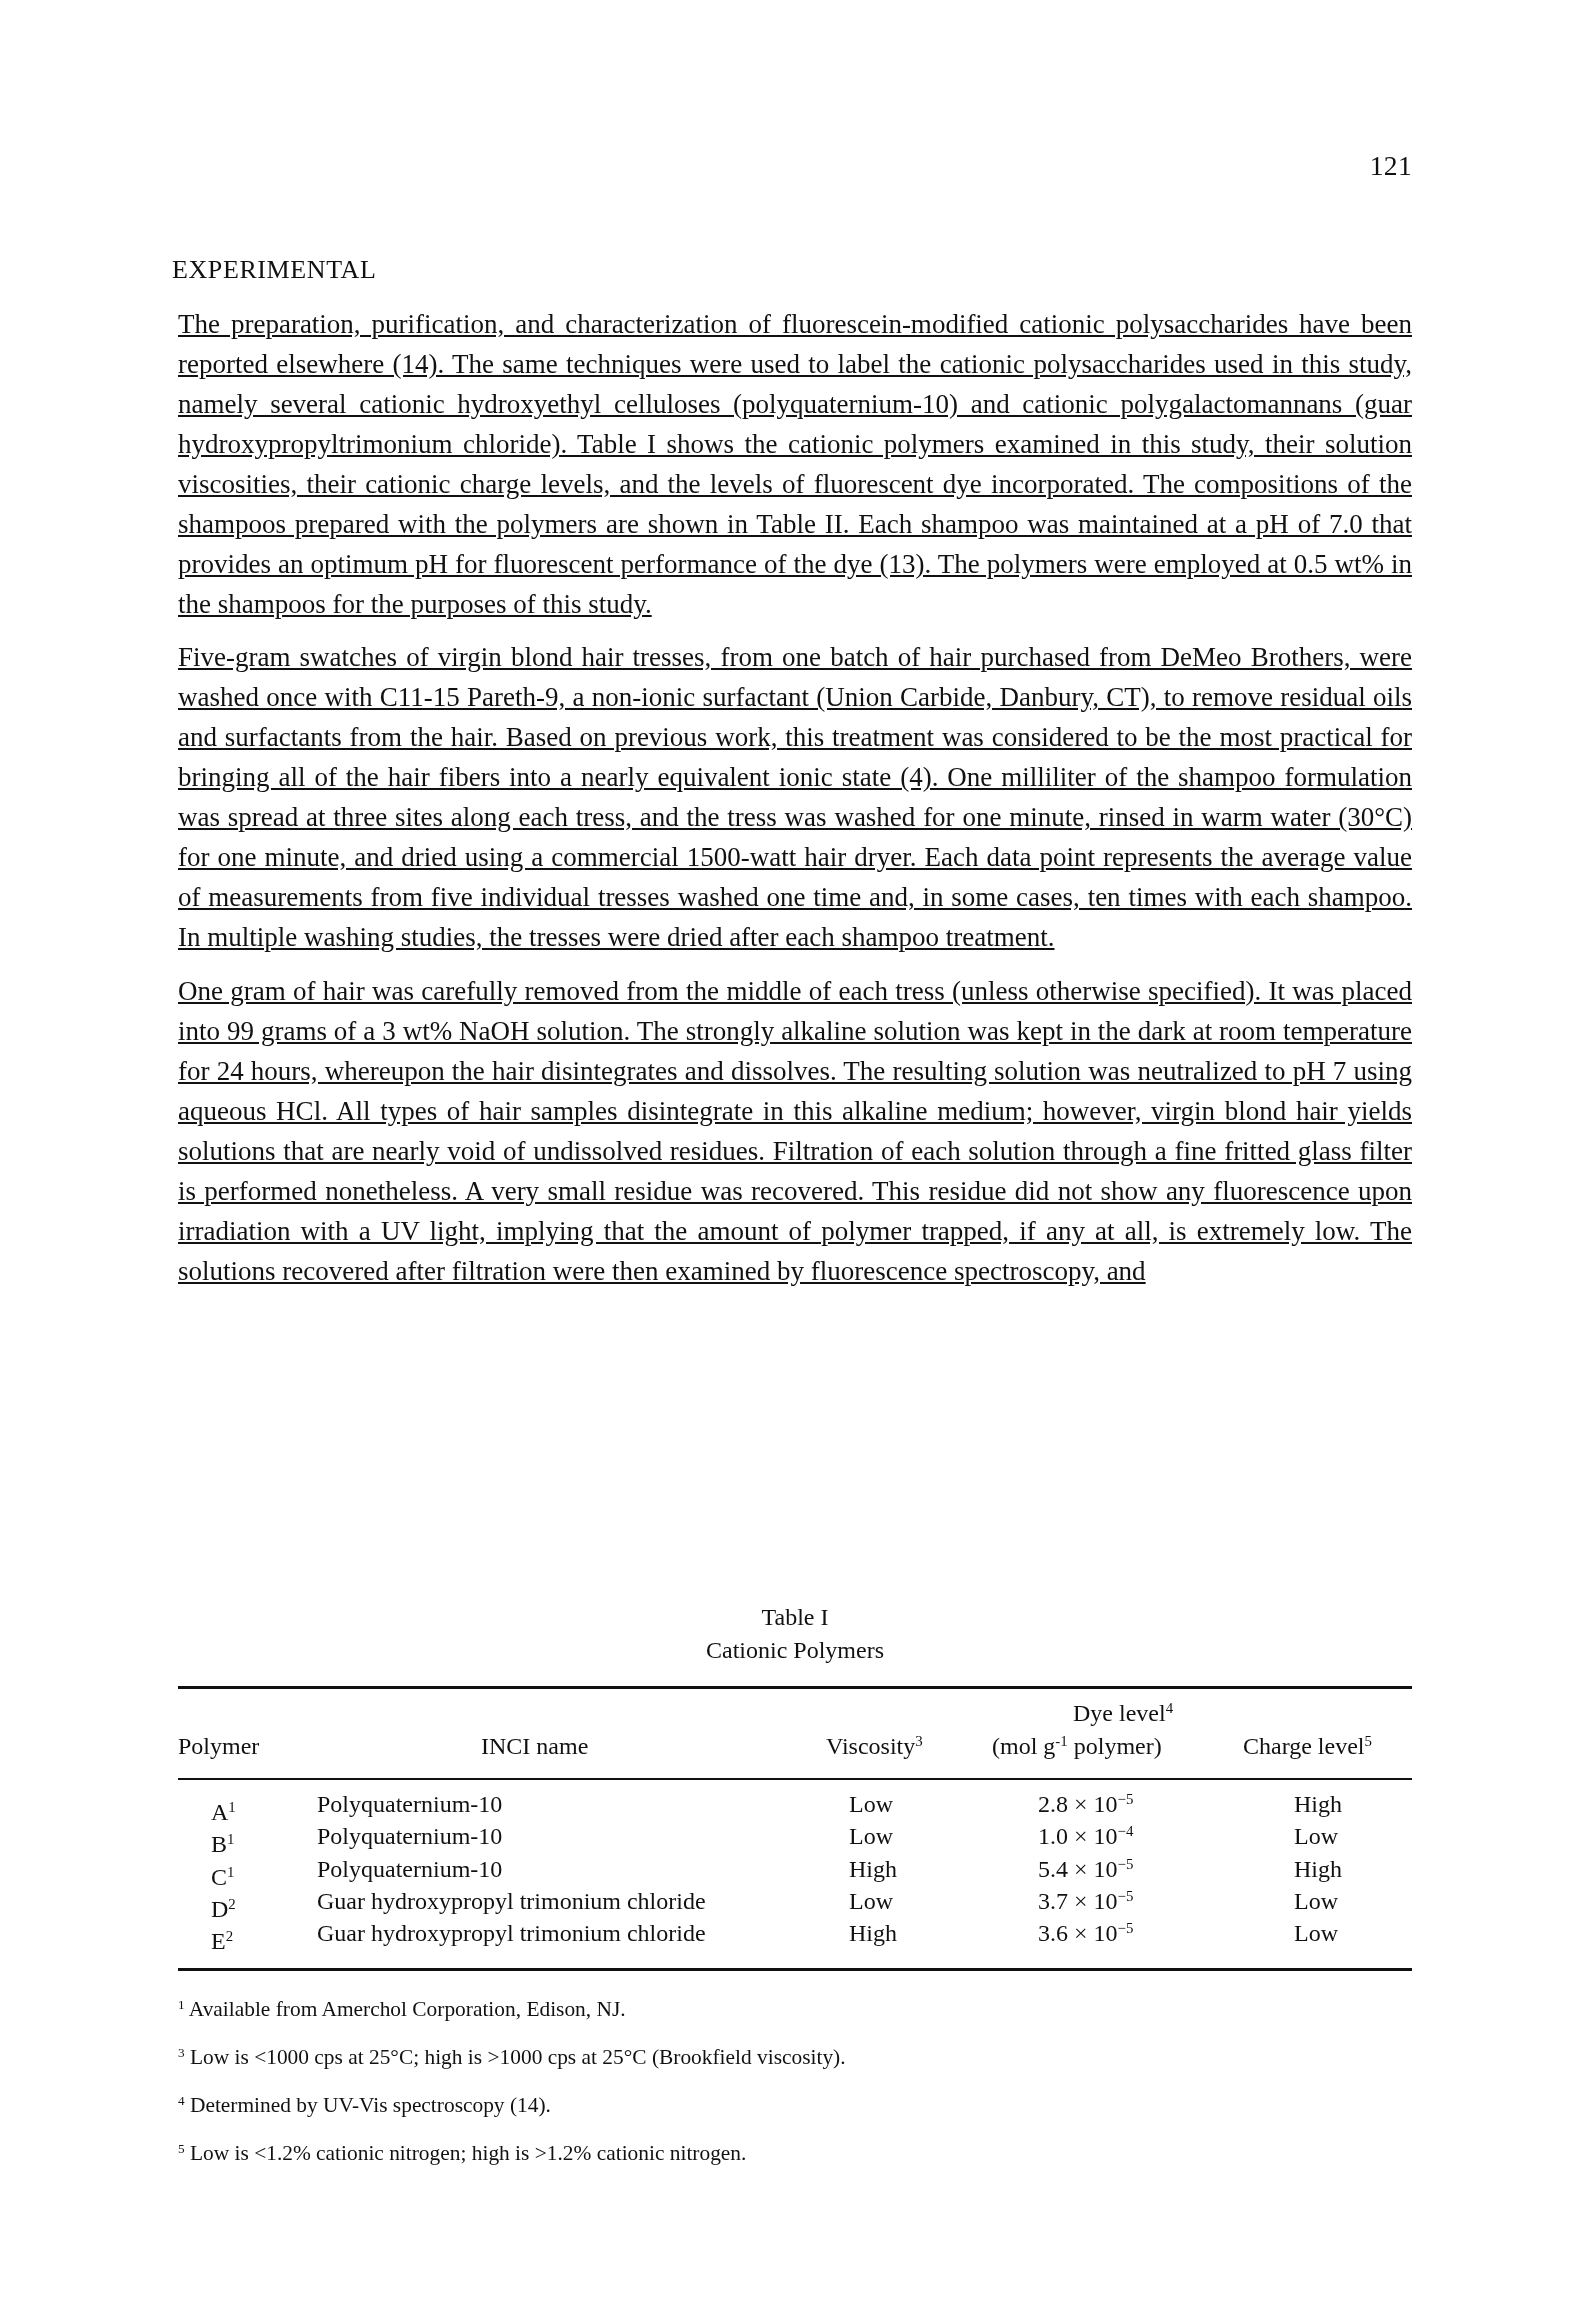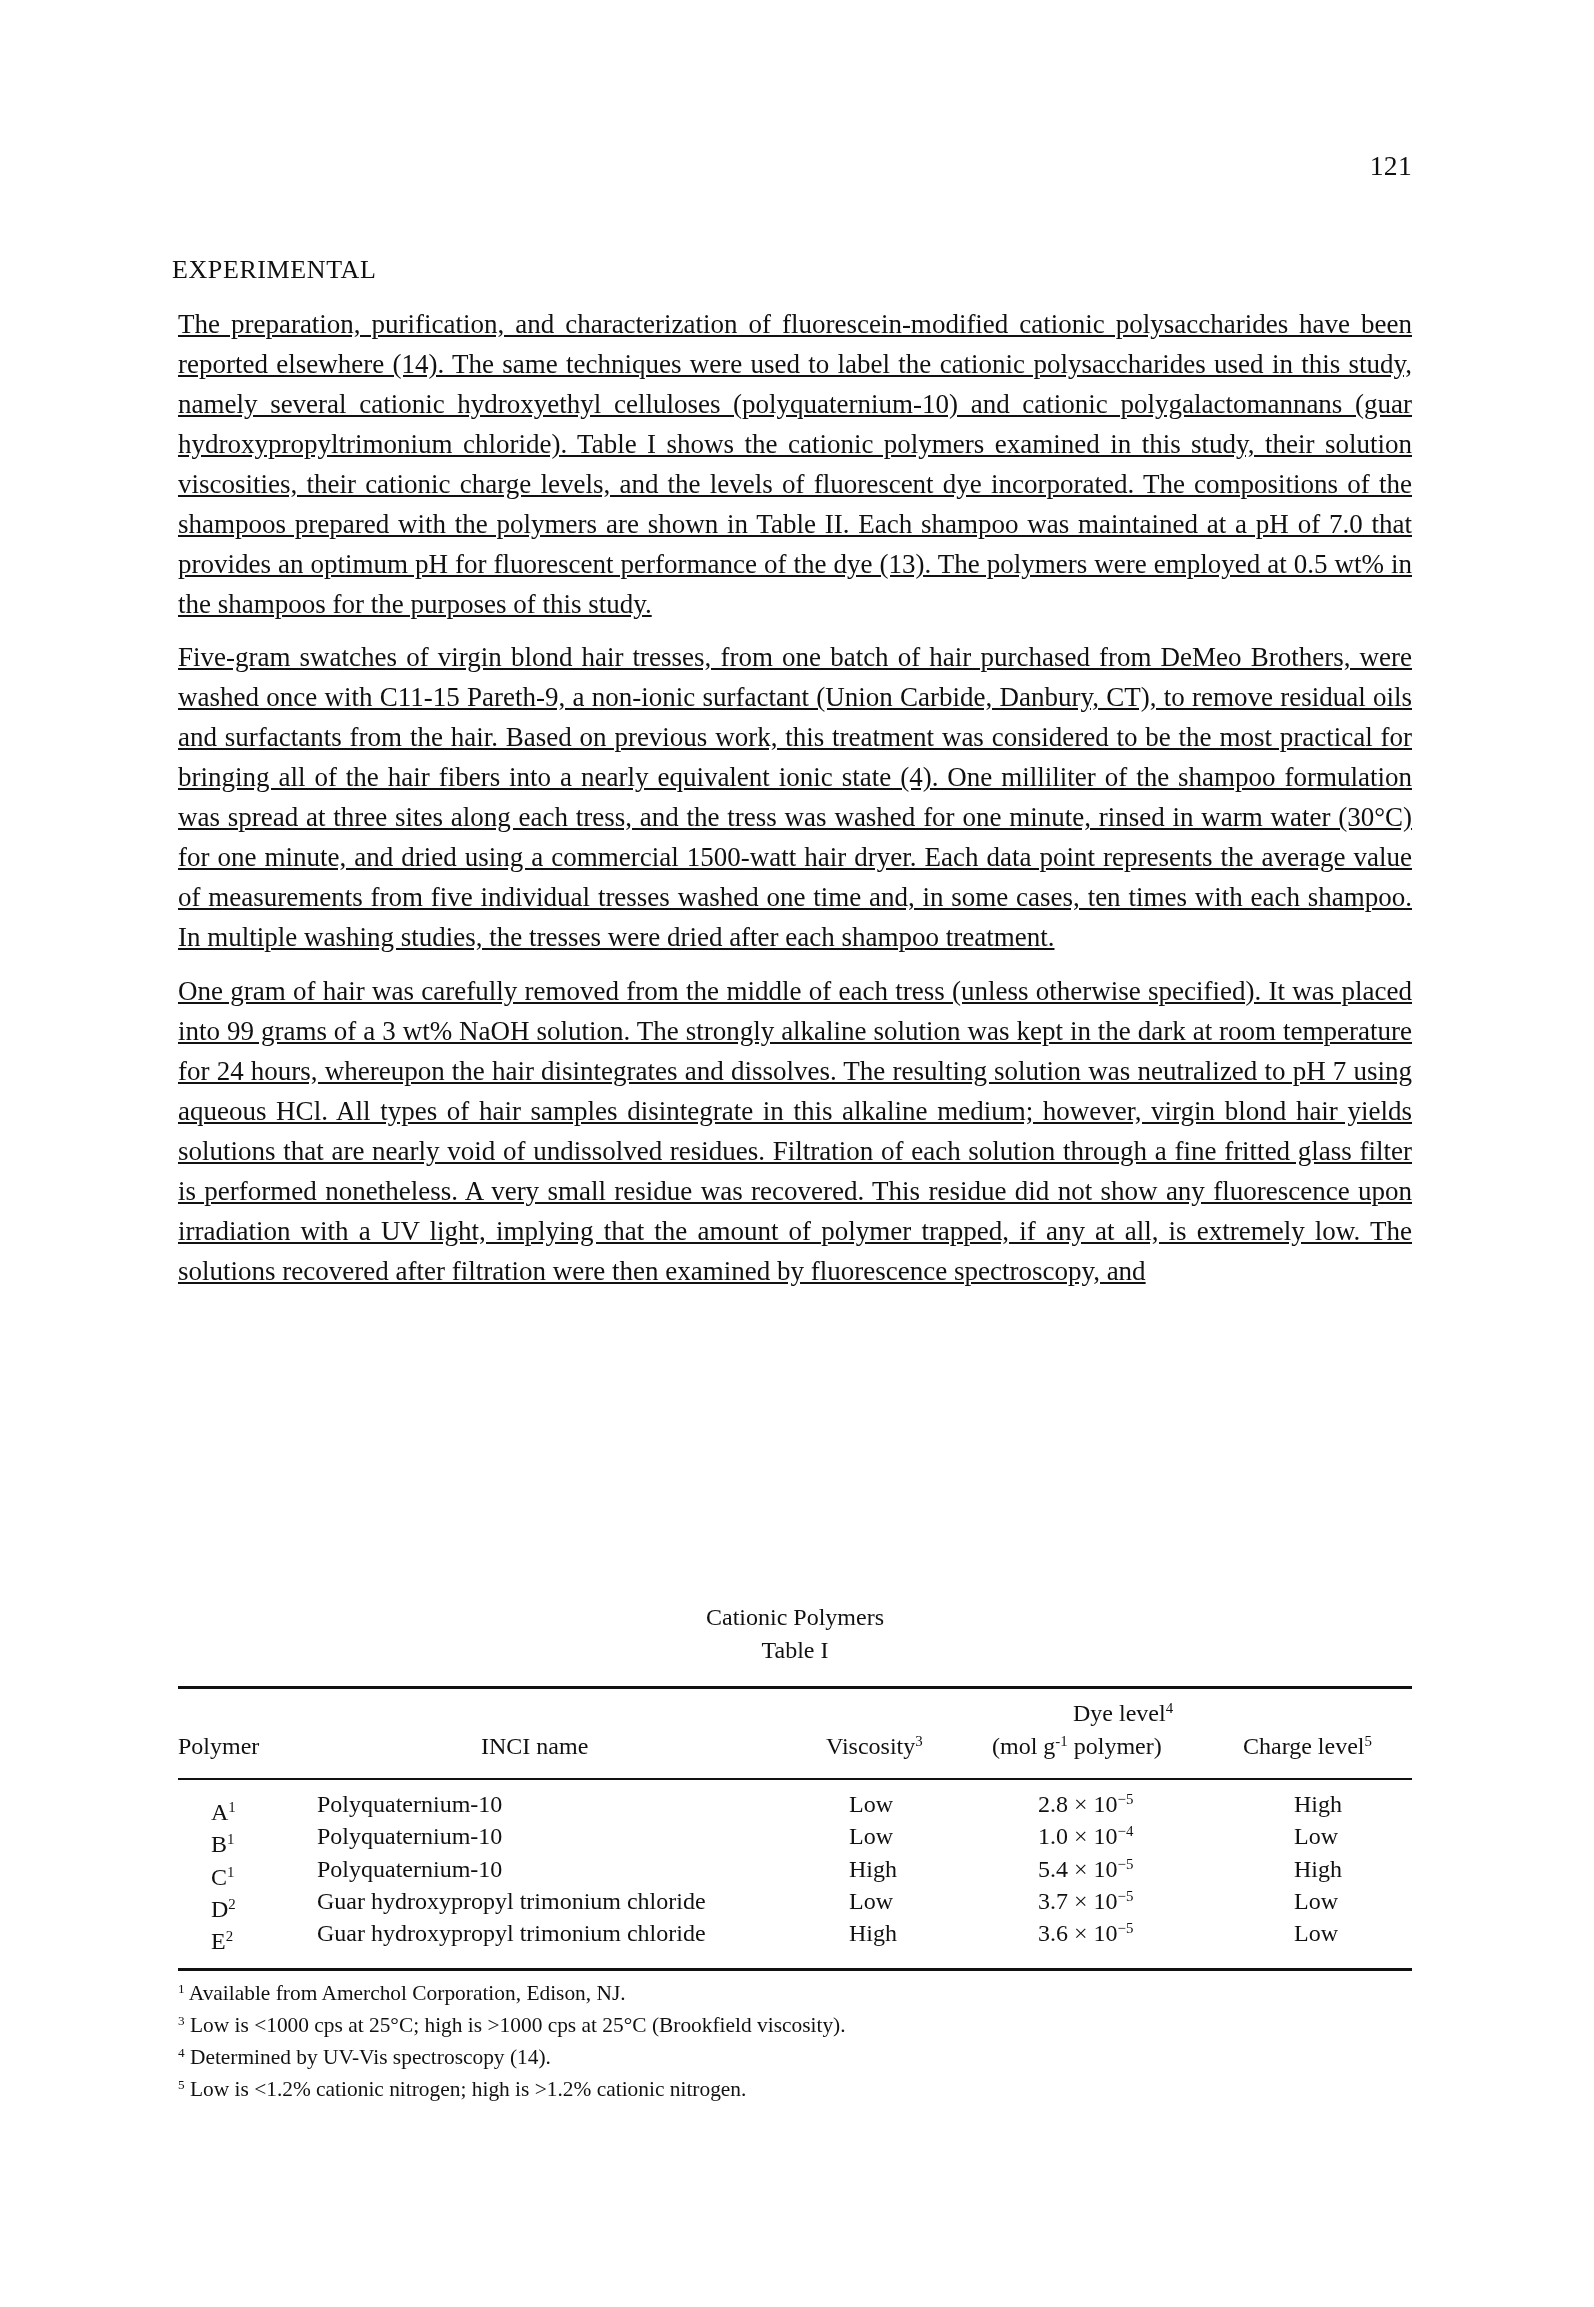--- a/index.html
+++ b/index.html
@@ -41,40 +41,40 @@
   .cell-polymer { left: 211px; margin-top: 8px; }
   .cell-inci { left: 317px; }
   .cell-visc { left: 849px; }
   .cell-dye { left: 1038px; }
   .cell-charge { left: 1294px; }
   sup { font-size: 62%; vertical-align: 0.55em; line-height: 0; }
   .footnotes {
     position: absolute; top: 1977px; left: 178px; width: 1234px;
     font-size: 21.4px; line-height: 32px;
   }
-  .footnotes div { white-space: nowrap; }
+  .footnotes div { white-space: nowrap; margin-top: 16px; }
 </style>
 </head>
 <body>
 
 <div class="running-head">
   <span class="page-number">121</span>
 </div>
 
 <div class="section-heading">EXPERIMENTAL</div>
 
 <div class="body-text">
   <p>The preparation, purification, and characterization of fluorescein-modified cationic polysaccharides have been reported elsewhere (14). The same techniques were used to label the cationic polysaccharides used in this study, namely several cationic hydroxyethyl celluloses (polyquaternium-10) and cationic polygalactomannans (guar hydroxypropyltrimonium chloride). Table I shows the cationic polymers examined in this study, their solution viscosities, their cationic charge levels, and the levels of fluorescent dye incorporated. The compositions of the shampoos prepared with the polymers are shown in Table II. Each shampoo was maintained at a pH of 7.0 that provides an optimum pH for fluorescent performance of the dye (13). The polymers were employed at 0.5 wt% in the shampoos for the purposes of this study.</p>
   <p>Five-gram swatches of virgin blond hair tresses, from one batch of hair purchased from DeMeo Brothers, were washed once with C11-15 Pareth-9, a non-ionic surfactant (Union Carbide, Danbury, CT), to remove residual oils and surfactants from the hair. Based on previous work, this treatment was considered to be the most practical for bringing all of the hair fibers into a nearly equivalent ionic state (4). One milliliter of the shampoo formulation was spread at three sites along each tress, and the tress was washed for one minute, rinsed in warm water (30°C) for one minute, and dried using a commercial 1500-watt hair dryer. Each data point represents the average value of measurements from five individual tresses washed one time and, in some cases, ten times with each shampoo. In multiple washing studies, the tresses were dried after each shampoo treatment.</p>
   <p>One gram of hair was carefully removed from the middle of each tress (unless otherwise specified). It was placed into 99 grams of a 3 wt% NaOH solution. The strongly alkaline solution was kept in the dark at room temperature for 24 hours, whereupon the hair disintegrates and dissolves. The resulting solution was neutralized to pH 7 using aqueous HCl. All types of hair samples disintegrate in this alkaline medium; however, virgin blond hair yields solutions that are nearly void of undissolved residues. Filtration of each solution through a fine fritted glass filter is performed nonetheless. A very small residue was recovered. This residue did not show any fluorescence upon irradiation with a UV light, implying that the amount of polymer trapped, if any at all, is extremely low. The solutions recovered after filtration were then examined by fluorescence spectroscopy, and</p>
 </div>
 
 <div class="table-caption">
+  <div>Table I</div>
   <div>Cationic Polymers</div>
-  <div>Table I</div>
 </div>
 
 <div class="rule top"></div>
 
 <div>
   <span class="th col-polymer">Polymer</span>
   <span class="th col-inci-h">INCI name</span>
   <span class="th col-visc-h"><span>Viscosity</span><sup>3</sup></span>
   <span class="th dye-line1 col-dye-h1"><span>Dye level</span><sup>4</sup></span>
   <span class="th col-dye-h"><span>(mol g</span><sup>-1</sup><span> polymer)</span></span>

